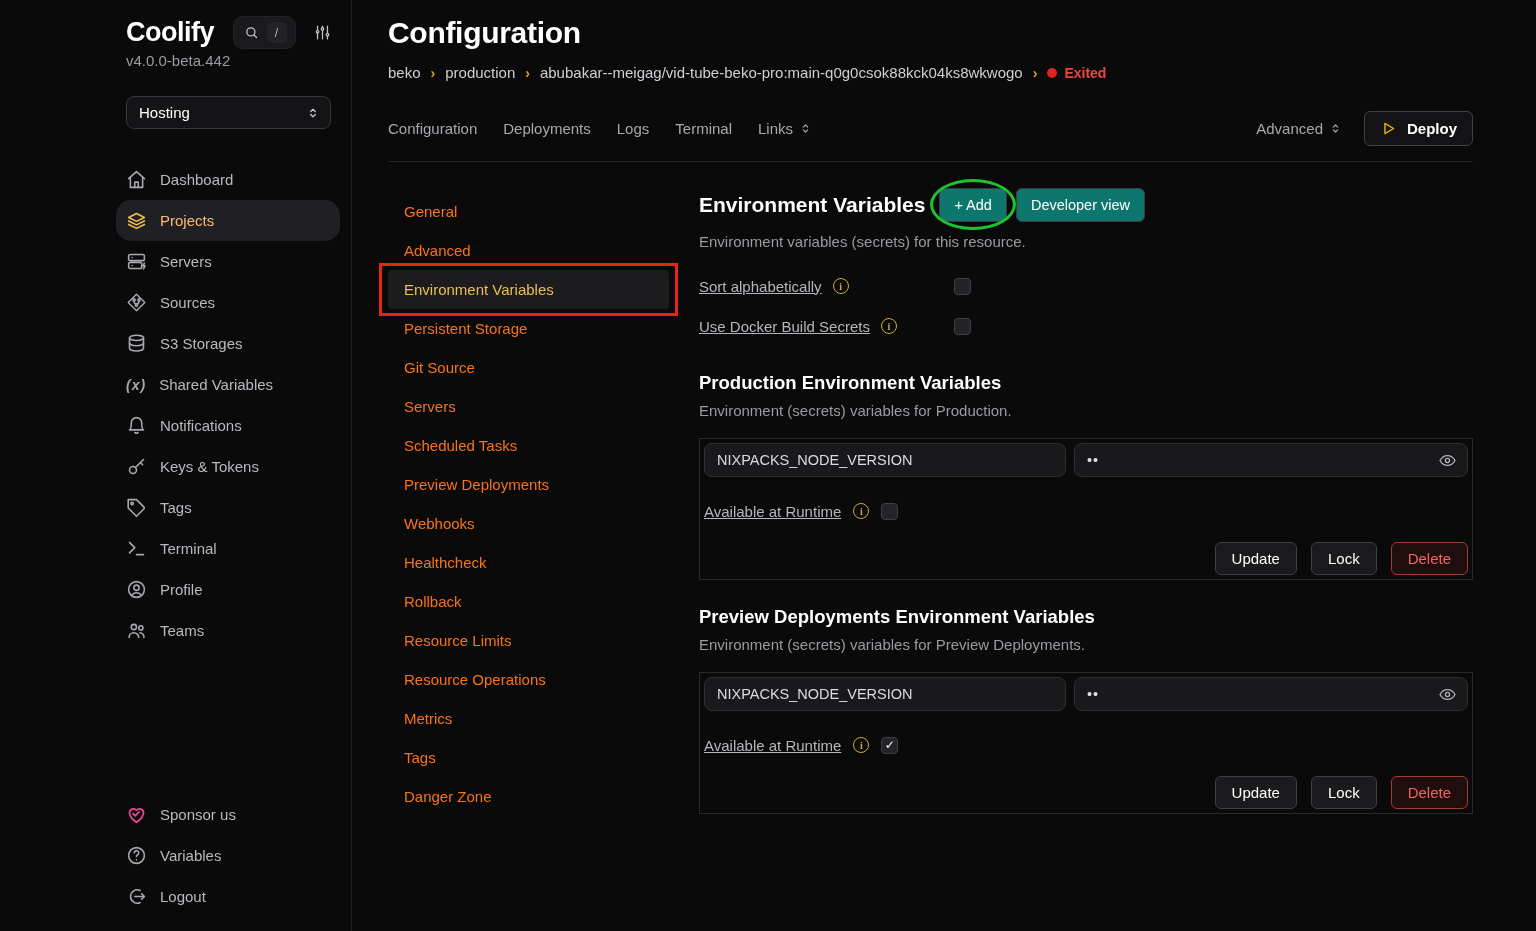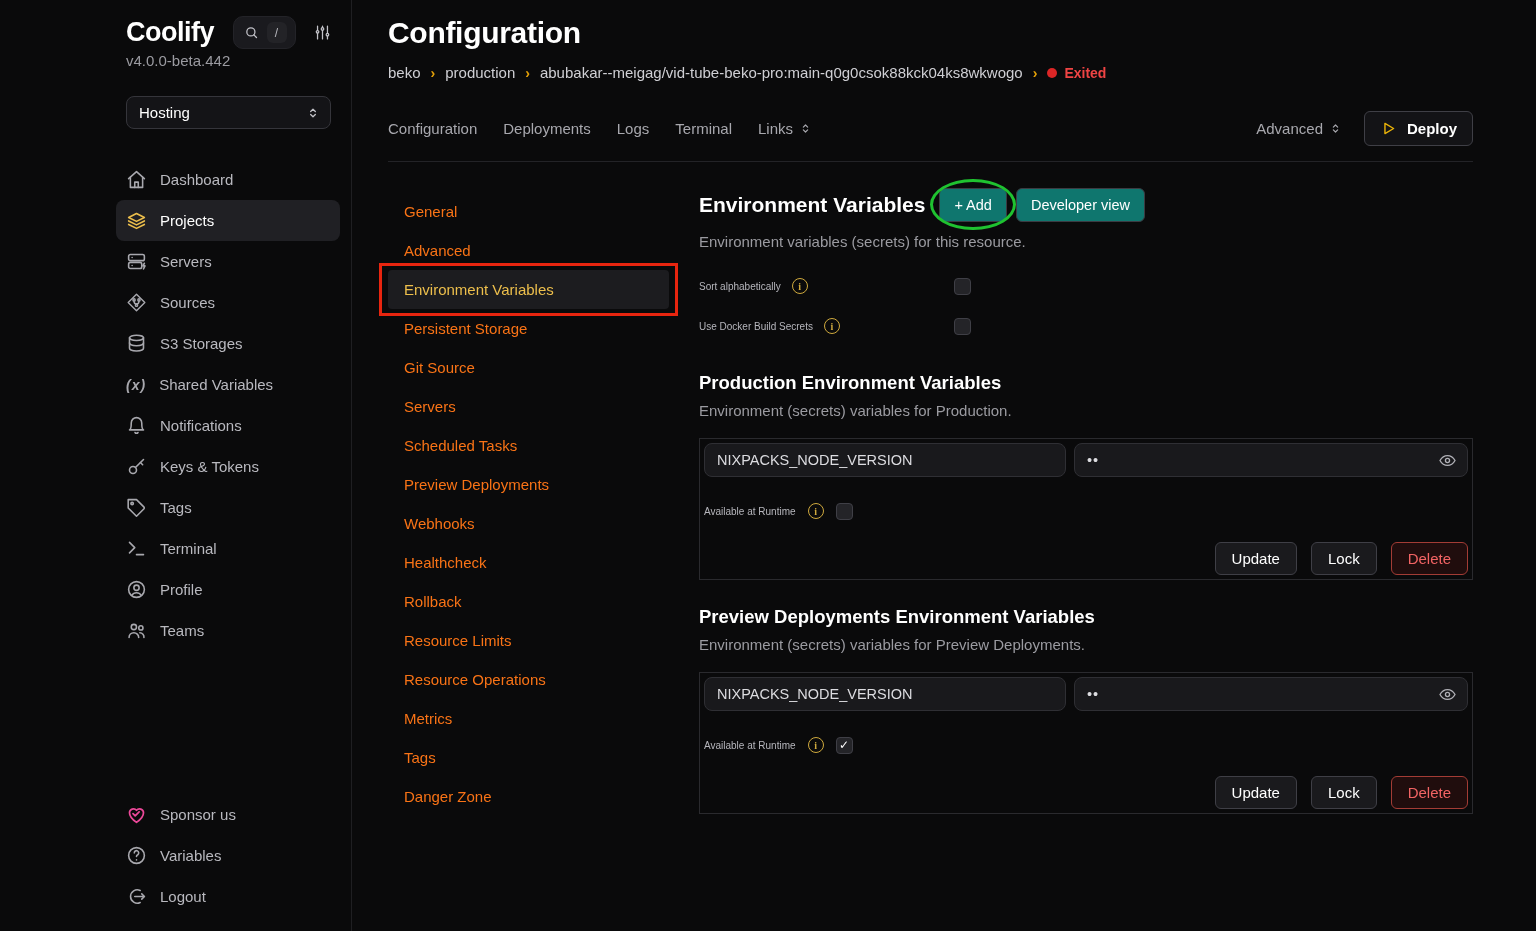--- a/index.html
+++ b/index.html
@@ -40,21 +40,21 @@
   }
 
   .nav { margin-top:30px; display:flex; flex-direction:column; }
   .nav.footer { margin-top:auto; }
   .nav-item {
     display:flex; align-items:center; gap:13px;
     height:41px; padding:0 10px; margin:0 -9px 0 -10px;
     border-radius:8px; color:#b9b9bf; font-size:15px; cursor:pointer;
   }
   .nav-item .icon { color:#a8a8ae; }
-  .nav-item.active { background:#202024; color:#ffffff; }
+  .nav-item.active { background:#202024; color:#fdba74;border-radius:15px; }
   .nav-item.active .icon { color:#edbf4c; }
   .icon-text { font-style:italic; font-size:14px; font-weight:600; letter-spacing:1px; }
   .pink { color:#ec4899 !important; }
 
   
   .main { flex:1; padding:16px 63px 0 36px; display:flex; flex-direction:column; }
   .page-title { font-size:30px; font-weight:700; letter-spacing:-0.3px; }
   .breadcrumb { display:flex; align-items:center; gap:10px; margin-top:14px; font-size:15px; color:#cfcfd4; }
   .crumb-sep { color:#e3a008; font-weight:700; font-size:14px; }
   .status { display:flex; align-items:center; gap:7px; }
@@ -100,21 +100,21 @@
   .add-wrap { position:relative; }
   .annot-green {
     position:absolute; left:-9px; right:-9px; top:-9px; bottom:-8px;
     border:3px solid #1fc230; border-radius:50%; pointer-events:none; z-index:2;
   }
   .desc { color:#9b9ba1; font-size:15px; margin-top:11px; }
 
   .toggles { margin-top:16px; }
   .toggle-row { display:flex; align-items:center; height:40px; }
   .toggle-label-group { width:255px; display:flex; align-items:center; gap:11px; }
-  .toggle-label { color:#b6b6bc; font-size:10px; }
+  .toggle-label { color:#b6b6bc; font-size:15px;text-decoration:underline; }
   .info-icon {
     width:16px; height:16px; border:1.5px solid #cfa93d; border-radius:50%;
     color:#cfa93d; display:grid; place-items:center; flex:none;
   }
   .info-icon::after { content:"i"; font-size:10px; font-weight:700; font-family:"Liberation Serif",serif; }
   .checkbox {
     width:17px; height:17px; border:1px solid #3f3f46; border-radius:4px;
     background:#242428; cursor:pointer; display:grid; place-items:center; flex:none;
   }
   .checkbox.checked::after { content:"✓"; color:#fff; font-size:12px; font-weight:700; }

